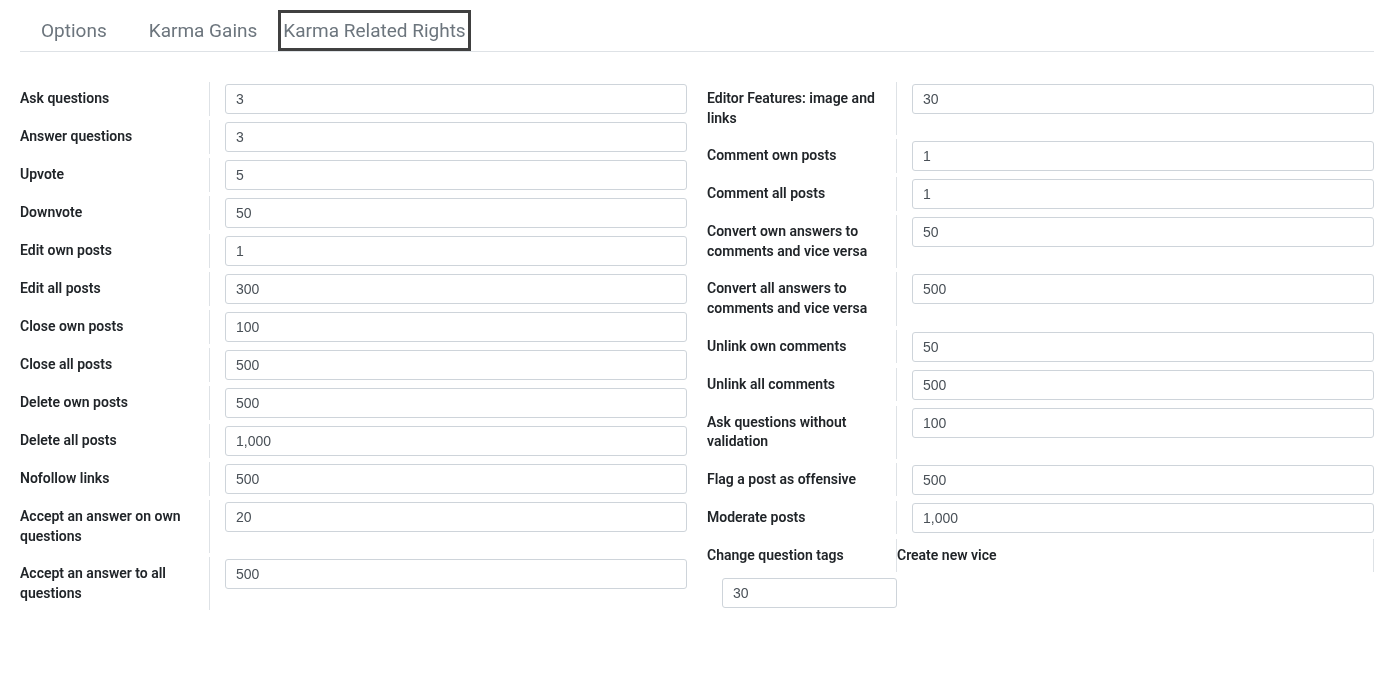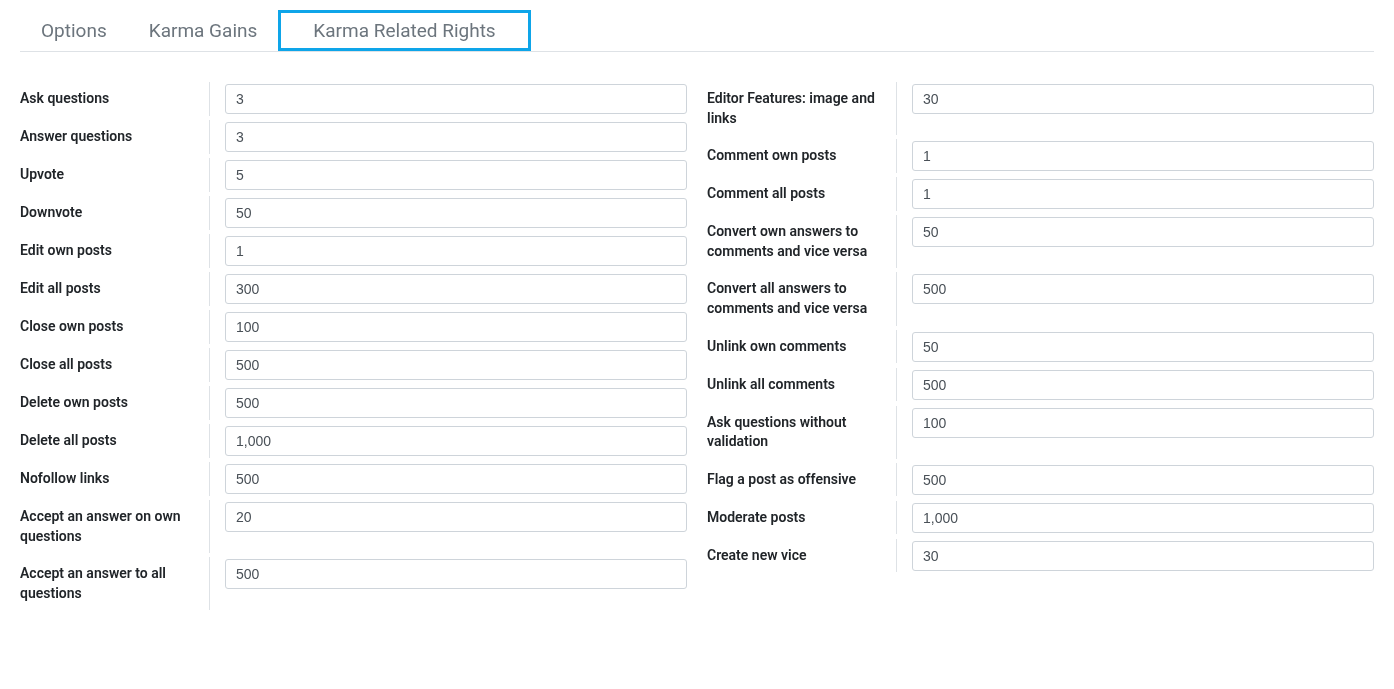--- a/index.html
+++ b/index.html
@@ -21,22 +21,22 @@
       padding-left: 0;
     }
     .tab {
       padding: 8px 20px;
       color: #6c757d;
       cursor: pointer;
       border: 1px solid transparent;
       font-size: 19px;
     }
     .tab.highlighted {
-      border: 3px solid #0ea5e9;
-      padding: 6px 32px;
+      border: 3px solid #404040;
+      padding: 6px 2px;
     }
     .content {
       display: flex;
       gap: 20px;
     }
     input[type="text"] {
       width: 100%;
       padding: 6px 10px;
       border: 1px solid #ced4da;
       border-radius: 3px;
@@ -145,19 +145,20 @@
 
       <div class="label-cell">Ask questions without validation</div>
       <div class="input-cell"><input type="text" value="100" style=""></div>
 
       <div class="label-cell">Flag a post as offensive</div>
       <div class="input-cell"><input type="text" value="500" style=""></div>
 
       <div class="label-cell">Moderate posts</div>
       <div class="input-cell"><input type="text" value="1,000" style=""></div>
 
+      <div class="label-cell">Change question tags</div>
 
       <div class="label-cell">Create new vice</div>
       <div class="input-cell"><input type="text" value="30" style=""></div>
     </div>
   </div>
 
 </div>
 
 </body></html>

